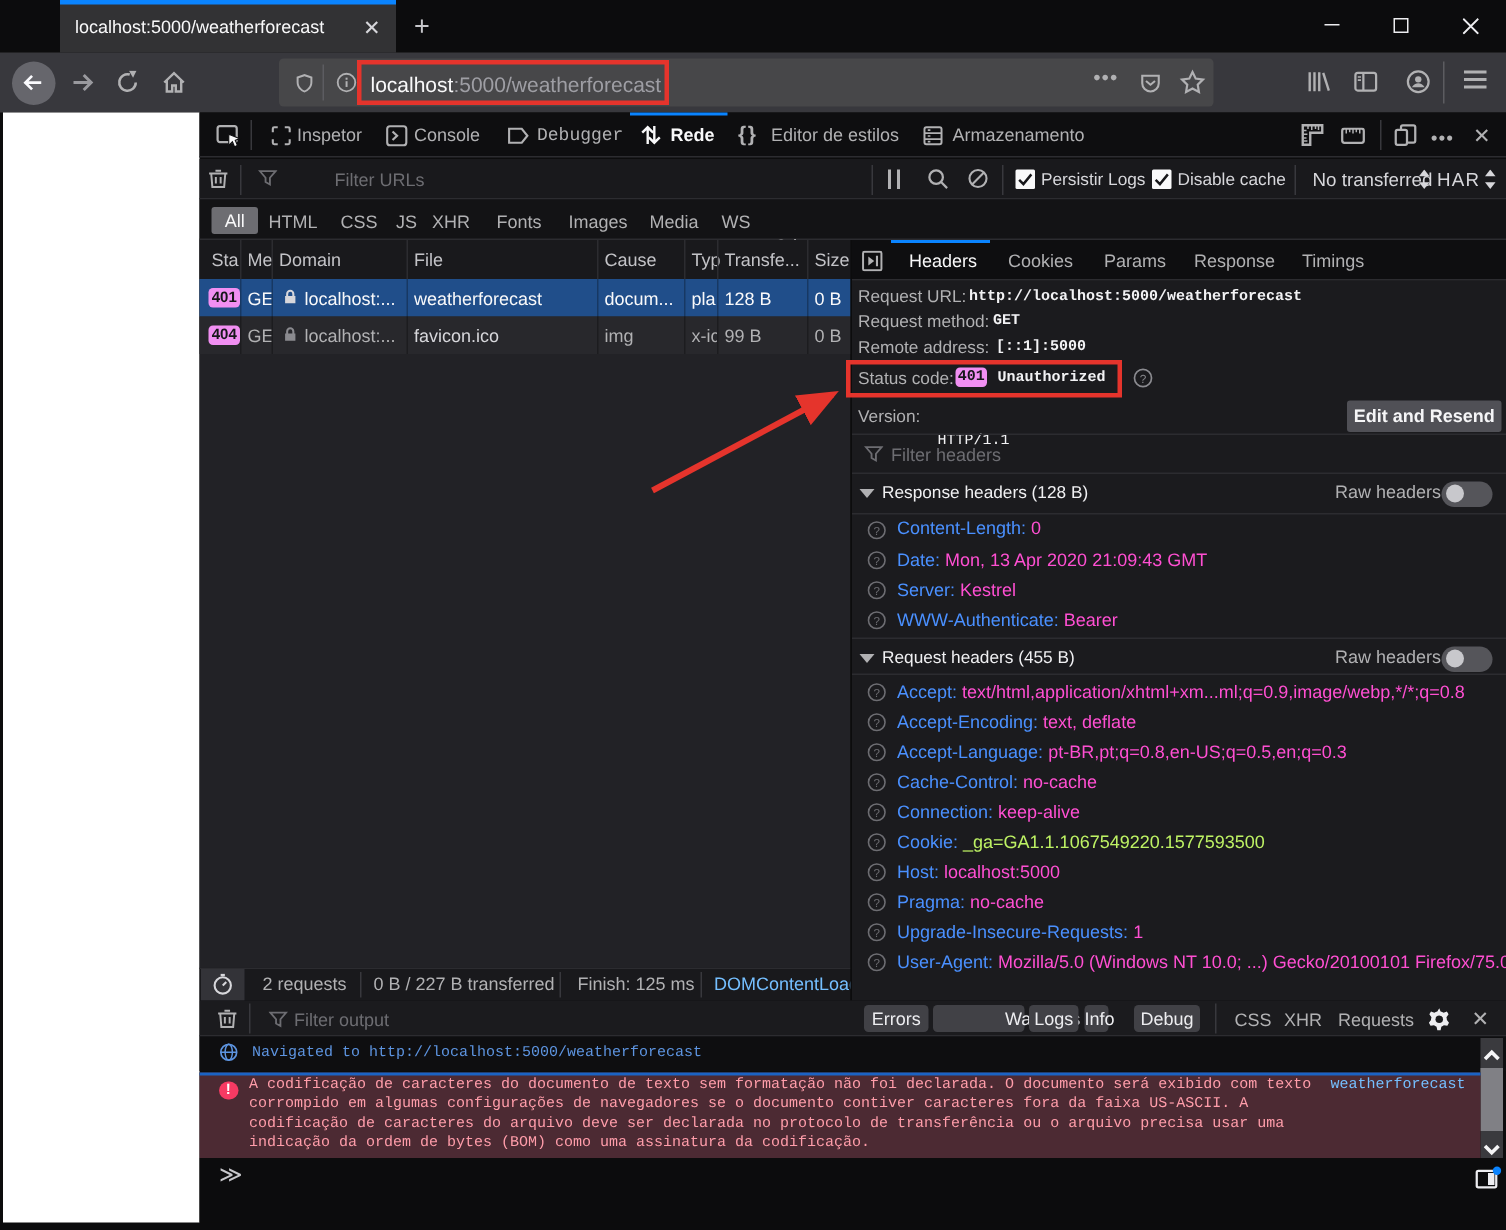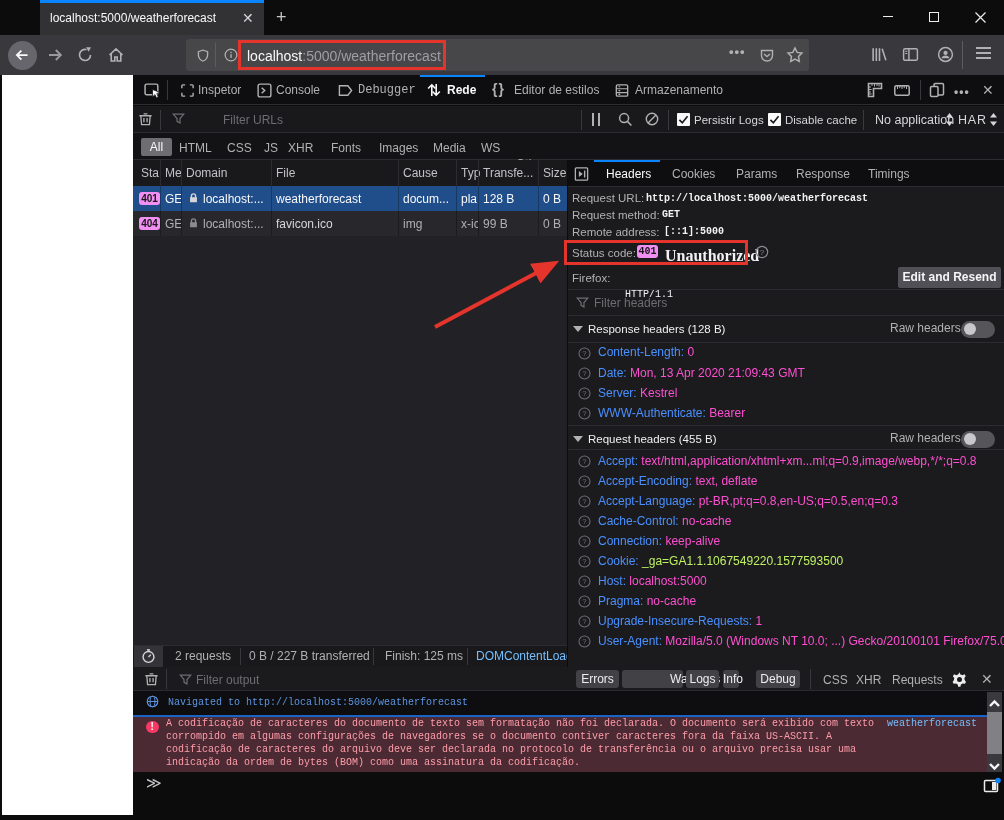--- a/index.html
+++ b/index.html
@@ -157,21 +157,21 @@
 <svg class="abs" style="left:677px;top:113px;" width="13" height="13" viewBox="0 0 16 16">
     <path d="M3 8.5 6.5 12 13 4" fill="none" stroke="#17171a" stroke-width="2"></path>
   </svg>
 <div class="abs" style="left:694px;top:114px;font-size:11.5px;color:#d7d7db;">Persistir Logs</div>
 <div class="abs" style="left:768px;top:113px;width:13px;height:13px;background:#f9f9fa;border-radius:1px;"></div>
 <svg class="abs" style="left:768px;top:113px;" width="13" height="13" viewBox="0 0 16 16">
     <path d="M3 8.5 6.5 12 13 4" fill="none" stroke="#17171a" stroke-width="2"></path>
   </svg>
 <div class="abs" style="left:785px;top:114px;font-size:11.5px;color:#d7d7db;">Disable cache</div>
 <div class="abs" style="left:863px;top:110px;width:1px;height:20px;background:#38383d;"></div>
-<div class="abs" style="left:875px;top:113px;font-size:12.5px;color:#d7d7db;">No application</div>
+<div class="abs" style="left:875px;top:113px;font-size:12.5px;color:#d7d7db;">No transferred</div>
 <svg class="abs" style="left:945px;top:113px;" width="9" height="13" viewBox="0 0 9 13">
     <path d="M4.5 0 8 4.5H1z" fill="#d7d7db"></path>
     <path d="M4.5 13 1 8.5h7z" fill="#d7d7db"></path>
   </svg>
 <div class="abs" style="left:958px;top:113px;font-size:12.5px;color:#d7d7db;letter-spacing:0.8px;">HAR</div>
 <svg class="abs" style="left:989px;top:113px;" width="9" height="13" viewBox="0 0 9 13">
     <path d="M4.5 0 8 4.5H1z" fill="#d7d7db"></path>
     <path d="M4.5 13 1 8.5h7z" fill="#d7d7db"></path>
   </svg>
 
@@ -273,27 +273,27 @@
 <div class="abs lbl" style="left:868px;top:167px;font-size:12px;">Timings</div>
 
 <div class="abs lbl" style="left:572px;top:191.5px;font-size:11.5px;">Request URL:</div>
 <div class="abs mono" style="left:646px;top:193px;font-size:10px;font-weight:700;color:#f2f2f4;">http://localhost:5000/weatherforecast</div>
 <div class="abs lbl" style="left:572px;top:208.5px;font-size:11.5px;">Request method:</div>
 <div class="abs mono" style="left:662px;top:209px;font-size:10px;font-weight:700;color:#f2f2f4;">GET</div>
 <div class="abs lbl" style="left:572px;top:225.5px;font-size:11.5px;">Remote address:</div>
 <div class="abs mono" style="left:664px;top:226px;font-size:10px;font-weight:700;color:#f2f2f4;">[::1]:5000</div>
 <div class="abs lbl" style="left:572px;top:246.5px;font-size:11.5px;">Status code:</div>
 <div class="abs mono" style="left:637px;top:245px;width:21px;height:13px;background:#f18ff2;border-radius:3px;color:#17171a;font-size:10px;font-weight:700;text-align:center;line-height:13px;">401</div>
-<div class="abs mono" style="left:665px;top:247px;font-size:16px;font-weight:700;color:#f2f2f4;font-family:Liberation Serif, serif;">Unauthorized</div>
+<div class="abs mono" style="left:665px;top:247px;font-size:10px;font-weight:700;color:#f2f2f4;">Unauthorized</div>
 <div class="abs" style="left:564px;top:240px;width:184px;height:25px;border:3px solid #e5342c;"></div>
 <svg class="abs" style="left:755px;top:245px;" width="14" height="14" viewBox="0 0 16 16">
     <circle cx="8" cy="8" r="6.5" fill="none" stroke="#8a8a8f" stroke-width="1.3"></circle>
     <text x="8" y="11.5" text-anchor="middle" font-size="9" fill="#8a8a8f" font-family="Liberation Sans">?</text>
   </svg>
-<div class="abs lbl" style="left:572px;top:271.5px;font-size:11.5px;">Firefox:</div>
+<div class="abs lbl" style="left:572px;top:271.5px;font-size:11.5px;">Version:</div>
 <div class="abs mono" style="left:625px;top:272px;font-size:10px;font-weight:400;color:#f2f2f4;margin-top:17px;">HTTP/1.1</div>
 <div class="abs" style="left:898px;top:267px;width:103px;height:21px;background:#505056;border-radius:2px;color:#f5f5f7;font-size:12px;font-weight:700;text-align:center;line-height:21px;">Edit and Resend</div>
 <div class="abs" style="left:568px;top:289px;width:436px;height:1px;background:#2c2c30;"></div>
 
 <svg class="abs" style="left:576px;top:296px;" width="13" height="13" viewBox="0 0 16 16">
     <path d="M1.5 2.5h13L9.8 8v5.5l-3.6-2V8z" fill="none" stroke="#6d6d72" stroke-width="1.5"></path>
   </svg>
 <div class="abs" style="left:594px;top:296px;font-size:12px;color:#6d6d72;">Filter headers</div>
 <div class="abs" style="left:568px;top:315px;width:436px;height:1px;background:#2c2c30;"></div>
 

